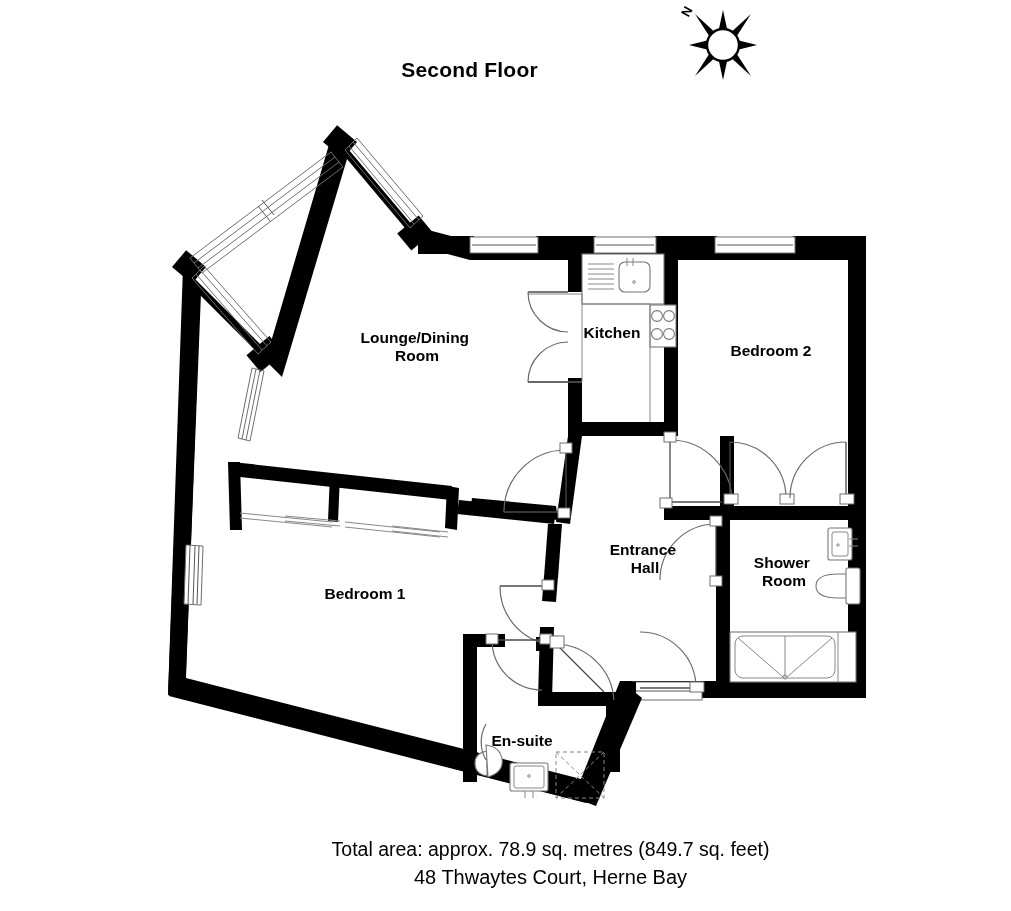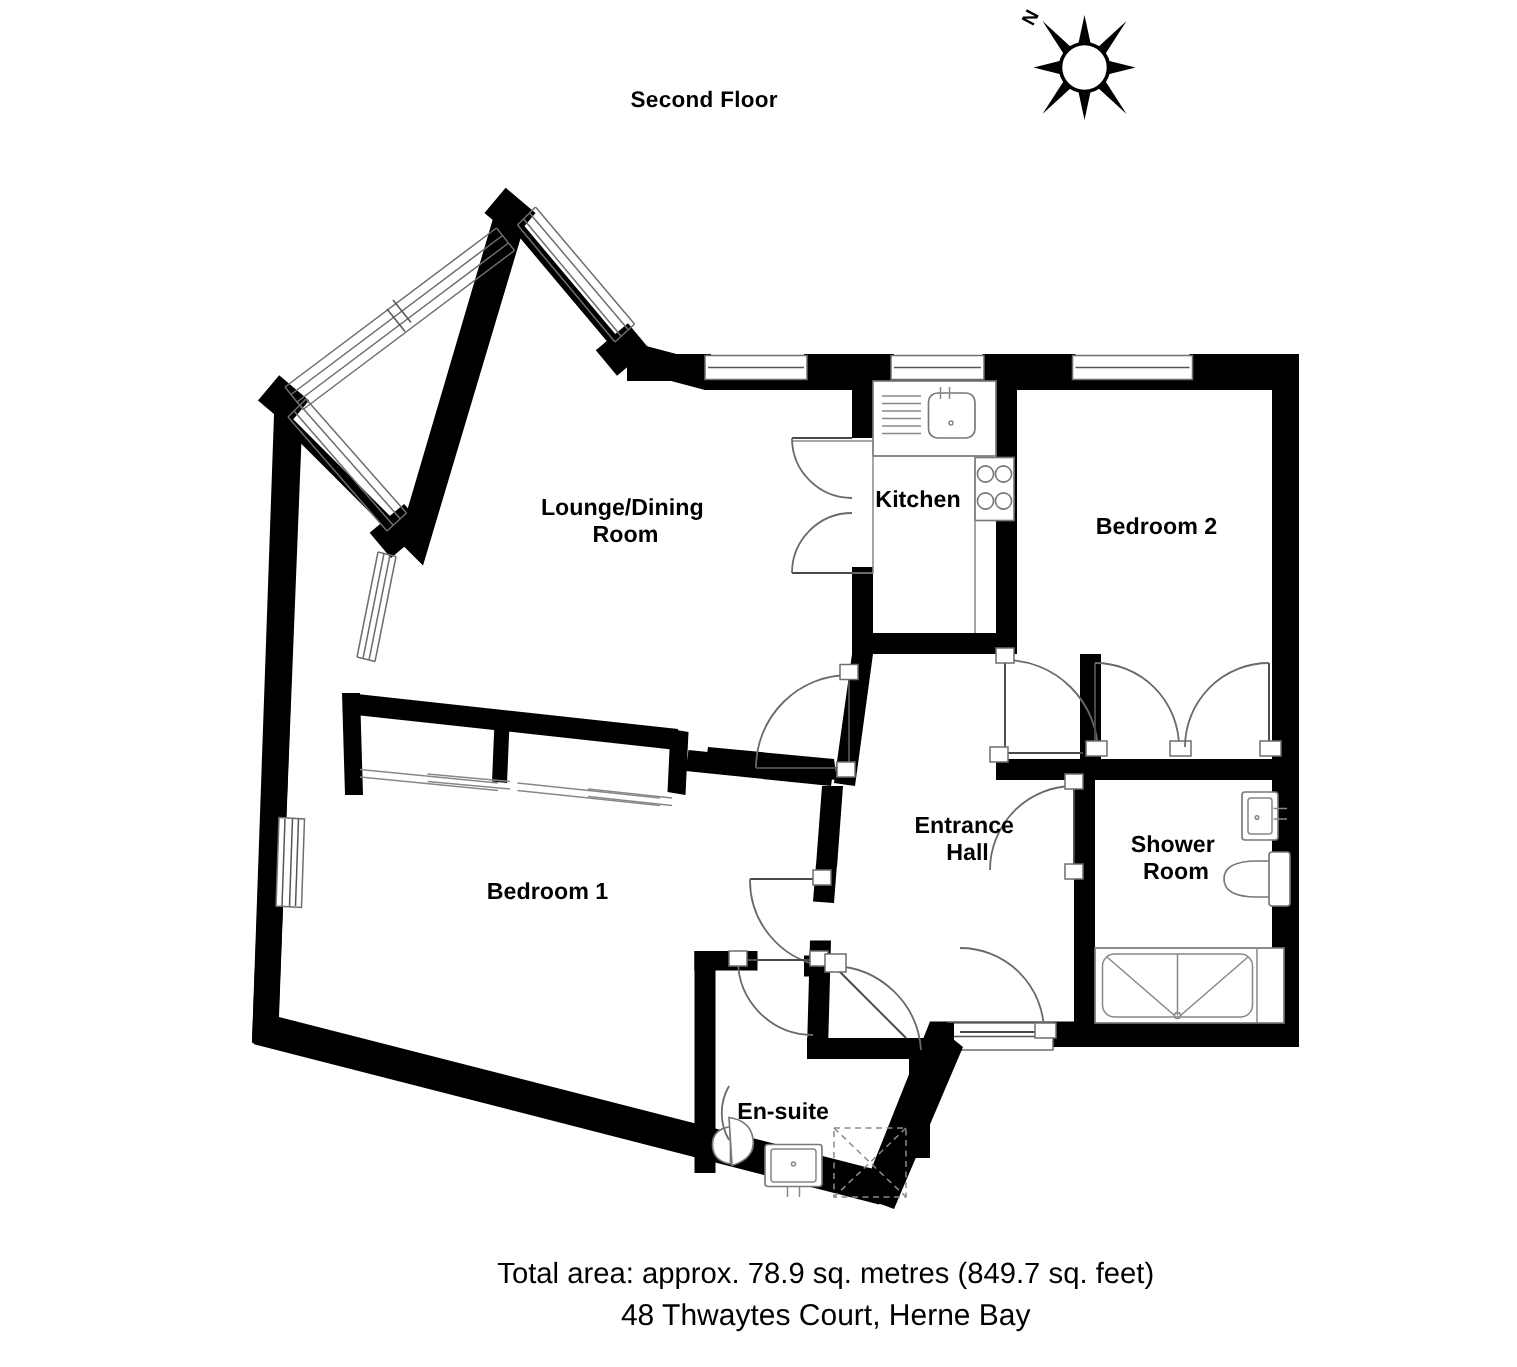--- a/index.html
+++ b/index.html
@@ -46,21 +46,21 @@
     fill: #000000;
     text-anchor: middle;
     dominant-baseline: middle;
   }
   .floor-title {
     position: absolute;
     left: 0;
     top: 58px;
     width: 939px;
     text-align: center;
-    font-size: 15px;
+    font-size: 21px;
     font-weight: bold;
     letter-spacing: .2px;
   }
   .footer {
     position: absolute;
     left: 0;
     width: 1011px;
     text-align: center;
     margin-left: 45px;
   }

